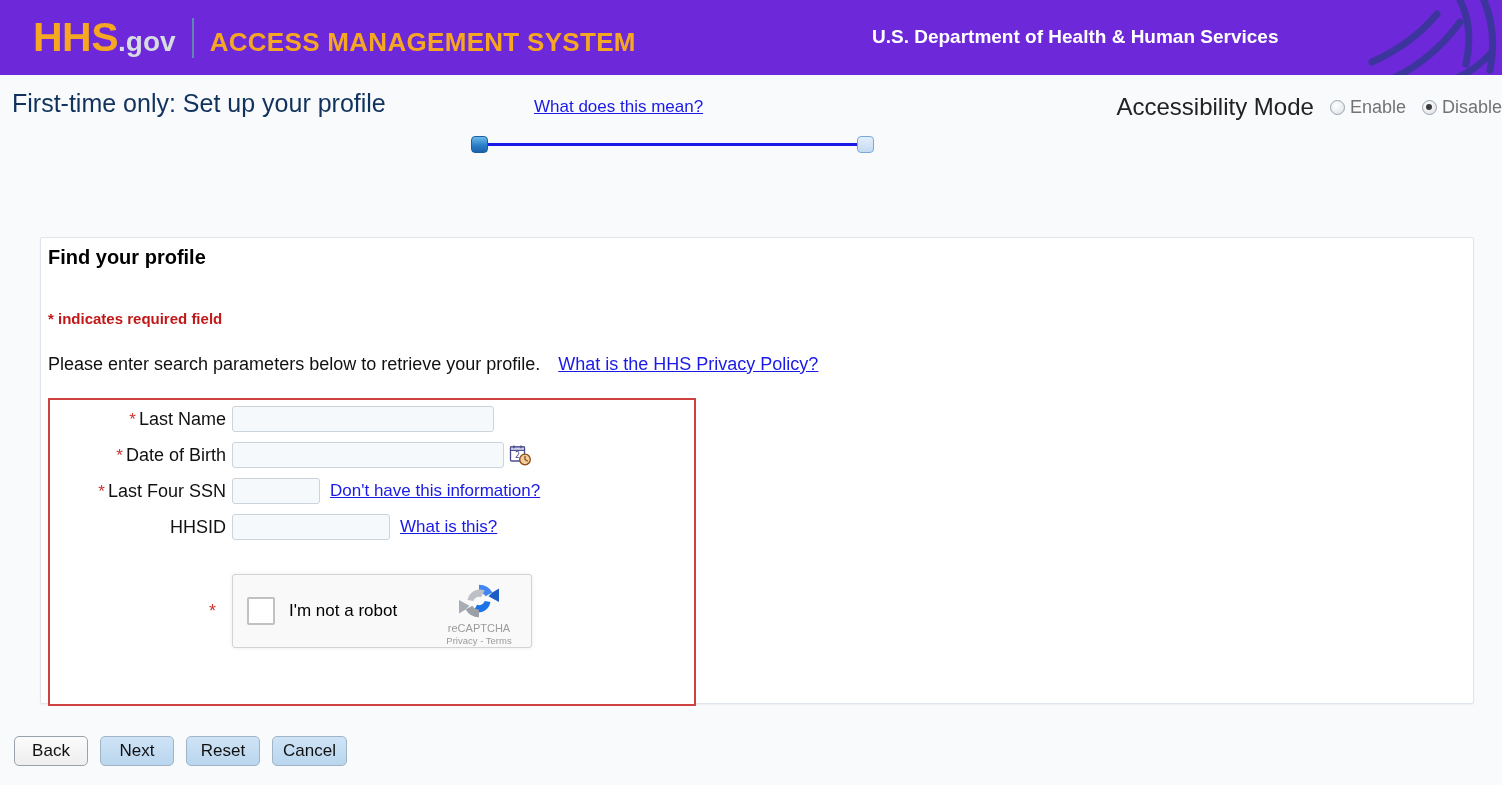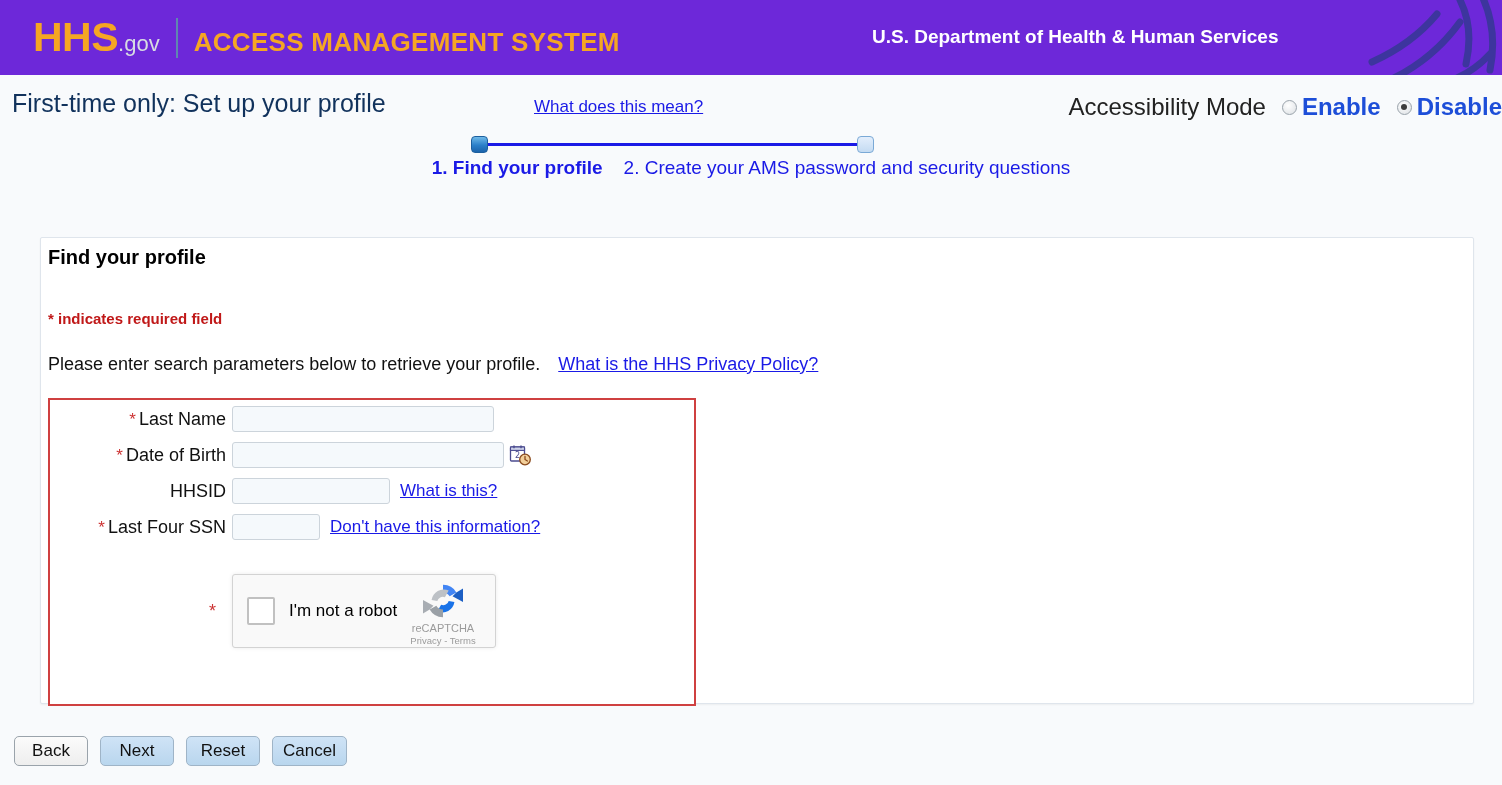--- a/index.html
+++ b/index.html
@@ -27,22 +27,22 @@
     white-space: nowrap;
   }
   .logo-hhs {
     font-size: 41px;
     font-weight: bold;
     color: #f5a623;
     letter-spacing: -0.5px;
     line-height: 1;
   }
   .logo-gov {
-    font-size: 22px;
-    font-weight: normal;
+    font-size: 28px;
+    font-weight: bold;
     color: #d7dce2;
     line-height: 1;
   }
   .logo-divider {
     width: 2px;
     height: 40px;
     background: #5f86b0;
     margin: 0 16px;
     align-self: center;
   }
@@ -120,24 +120,23 @@
   }
   .radio.checked::after {
     content: "";
     position: absolute;
     left: 3.5px; top: 3.5px;
     width: 6px; height: 6px;
     border-radius: 50%;
     background: #3c3c3c;
   }
   .radio-text {
-    font-size: 24px;
-    color: #1d4ed8;
+    font-size: 18px;
+    color: #737373;
     margin-right: 16px;
-    font-weight: bold;
   }
   .radio-text.last { margin-right: 0; }
 
   
   .steps {
     position: relative;
     height: 62px;
   }
   .step-track {
     position: absolute;
@@ -286,21 +285,21 @@
     margin-top: 30px;
   }
   .captcha-star {
     width: 182px;
     text-align: right;
     padding-right: 16px;
     color: #cc3333;
     font-size: 18px;
   }
   .recaptcha {
-    width: 264px;
+    width: 300px;
     height: 74px;
     background: #f9f9f9;
     border: 1px solid #d3d3d3;
     border-radius: 3px;
     box-shadow: 0 0 4px rgba(0,0,0,0.08);
     display: flex;
     align-items: center;
     position: relative;
     cursor: pointer;
   }
@@ -395,25 +394,20 @@
     <span class="radio-text">Enable</span>
     <span class="radio checked"></span>
     <span class="radio-text last">Disable</span>
   </div>
 </div>
 
 <div class="steps">
   <div class="step-track"></div>
   <div class="step-marker active"></div>
   <div class="step-marker inactive"></div>
-  <div class="step-labels">
-    <span class="step-label current">1. Find your profile</span>
-    <span style="display:inline-block;width:12px"></span>
-    <span class="step-label">2. Create your AMS password and security questions</span>
-  </div>
 </div>
 
 <div class="panel">
   <div class="panel-heading">Find your profile</div>
   <div class="required-note">* indicates required field</div>
   <div class="instructions">
     <span>Please enter search parameters below to retrieve your profile.</span><a class="privacy-link">What is the HHS Privacy Policy?</a>
   </div>
 
   <div class="form-box">
@@ -438,32 +432,32 @@
           <line x1="12" y1="1.5" x2="12" y2="4.2" stroke="#4b4b8f" stroke-width="1.4"></line>
           <text x="8.5" y="14" font-size="8" fill="#4b4b8f" text-anchor="middle" font-family="DejaVu Sans, sans-serif">2</text>
           <circle cx="16" cy="15.5" r="5.3" fill="#f2cf9a" stroke="#8a4a1c" stroke-width="1.3"></circle>
           <path d="M16 12.3 V15.5 L18.4 17" stroke="#8a4a1c" stroke-width="1.3" fill="none" stroke-linecap="round"></path>
         </svg>
       </span>
     </div>
 
     <div class="field-row">
       <div class="field-label">
+        <span class="req-star">*</span><span>Last Four SSN</span>
+      </div>
+      <input class="field-input in-ssn" type="text" value="" style="">
+      <a class="field-help">Don't have this information?</a>
+    </div>
+
+    <div class="field-row">
+      <div class="field-label">
         <span>HHSID</span>
       </div>
       <input class="field-input in-hhsid" type="text" value="" style="">
       <a class="field-help">What is this?</a>
-    </div>
-
-    <div class="field-row">
-      <div class="field-label">
-        <span class="req-star">*</span><span>Last Four SSN</span>
-      </div>
-      <input class="field-input in-ssn" type="text" value="" style="">
-      <a class="field-help">Don't have this information?</a>
     </div>
 
     <div class="captcha-row">
       <div class="captcha-star">*</div>
       <div class="recaptcha">
         <div class="rc-checkbox"></div>
         <div class="rc-text">I'm not a robot</div>
         <div class="rc-brand">
           <svg class="rc-logo" viewBox="0 0 48 42">
             <path d="M24 4 a16 16 0 0 1 14 8 l-7 4 a8.5 8.5 0 0 0 -7 -4 z" fill="#4285f4"></path>

